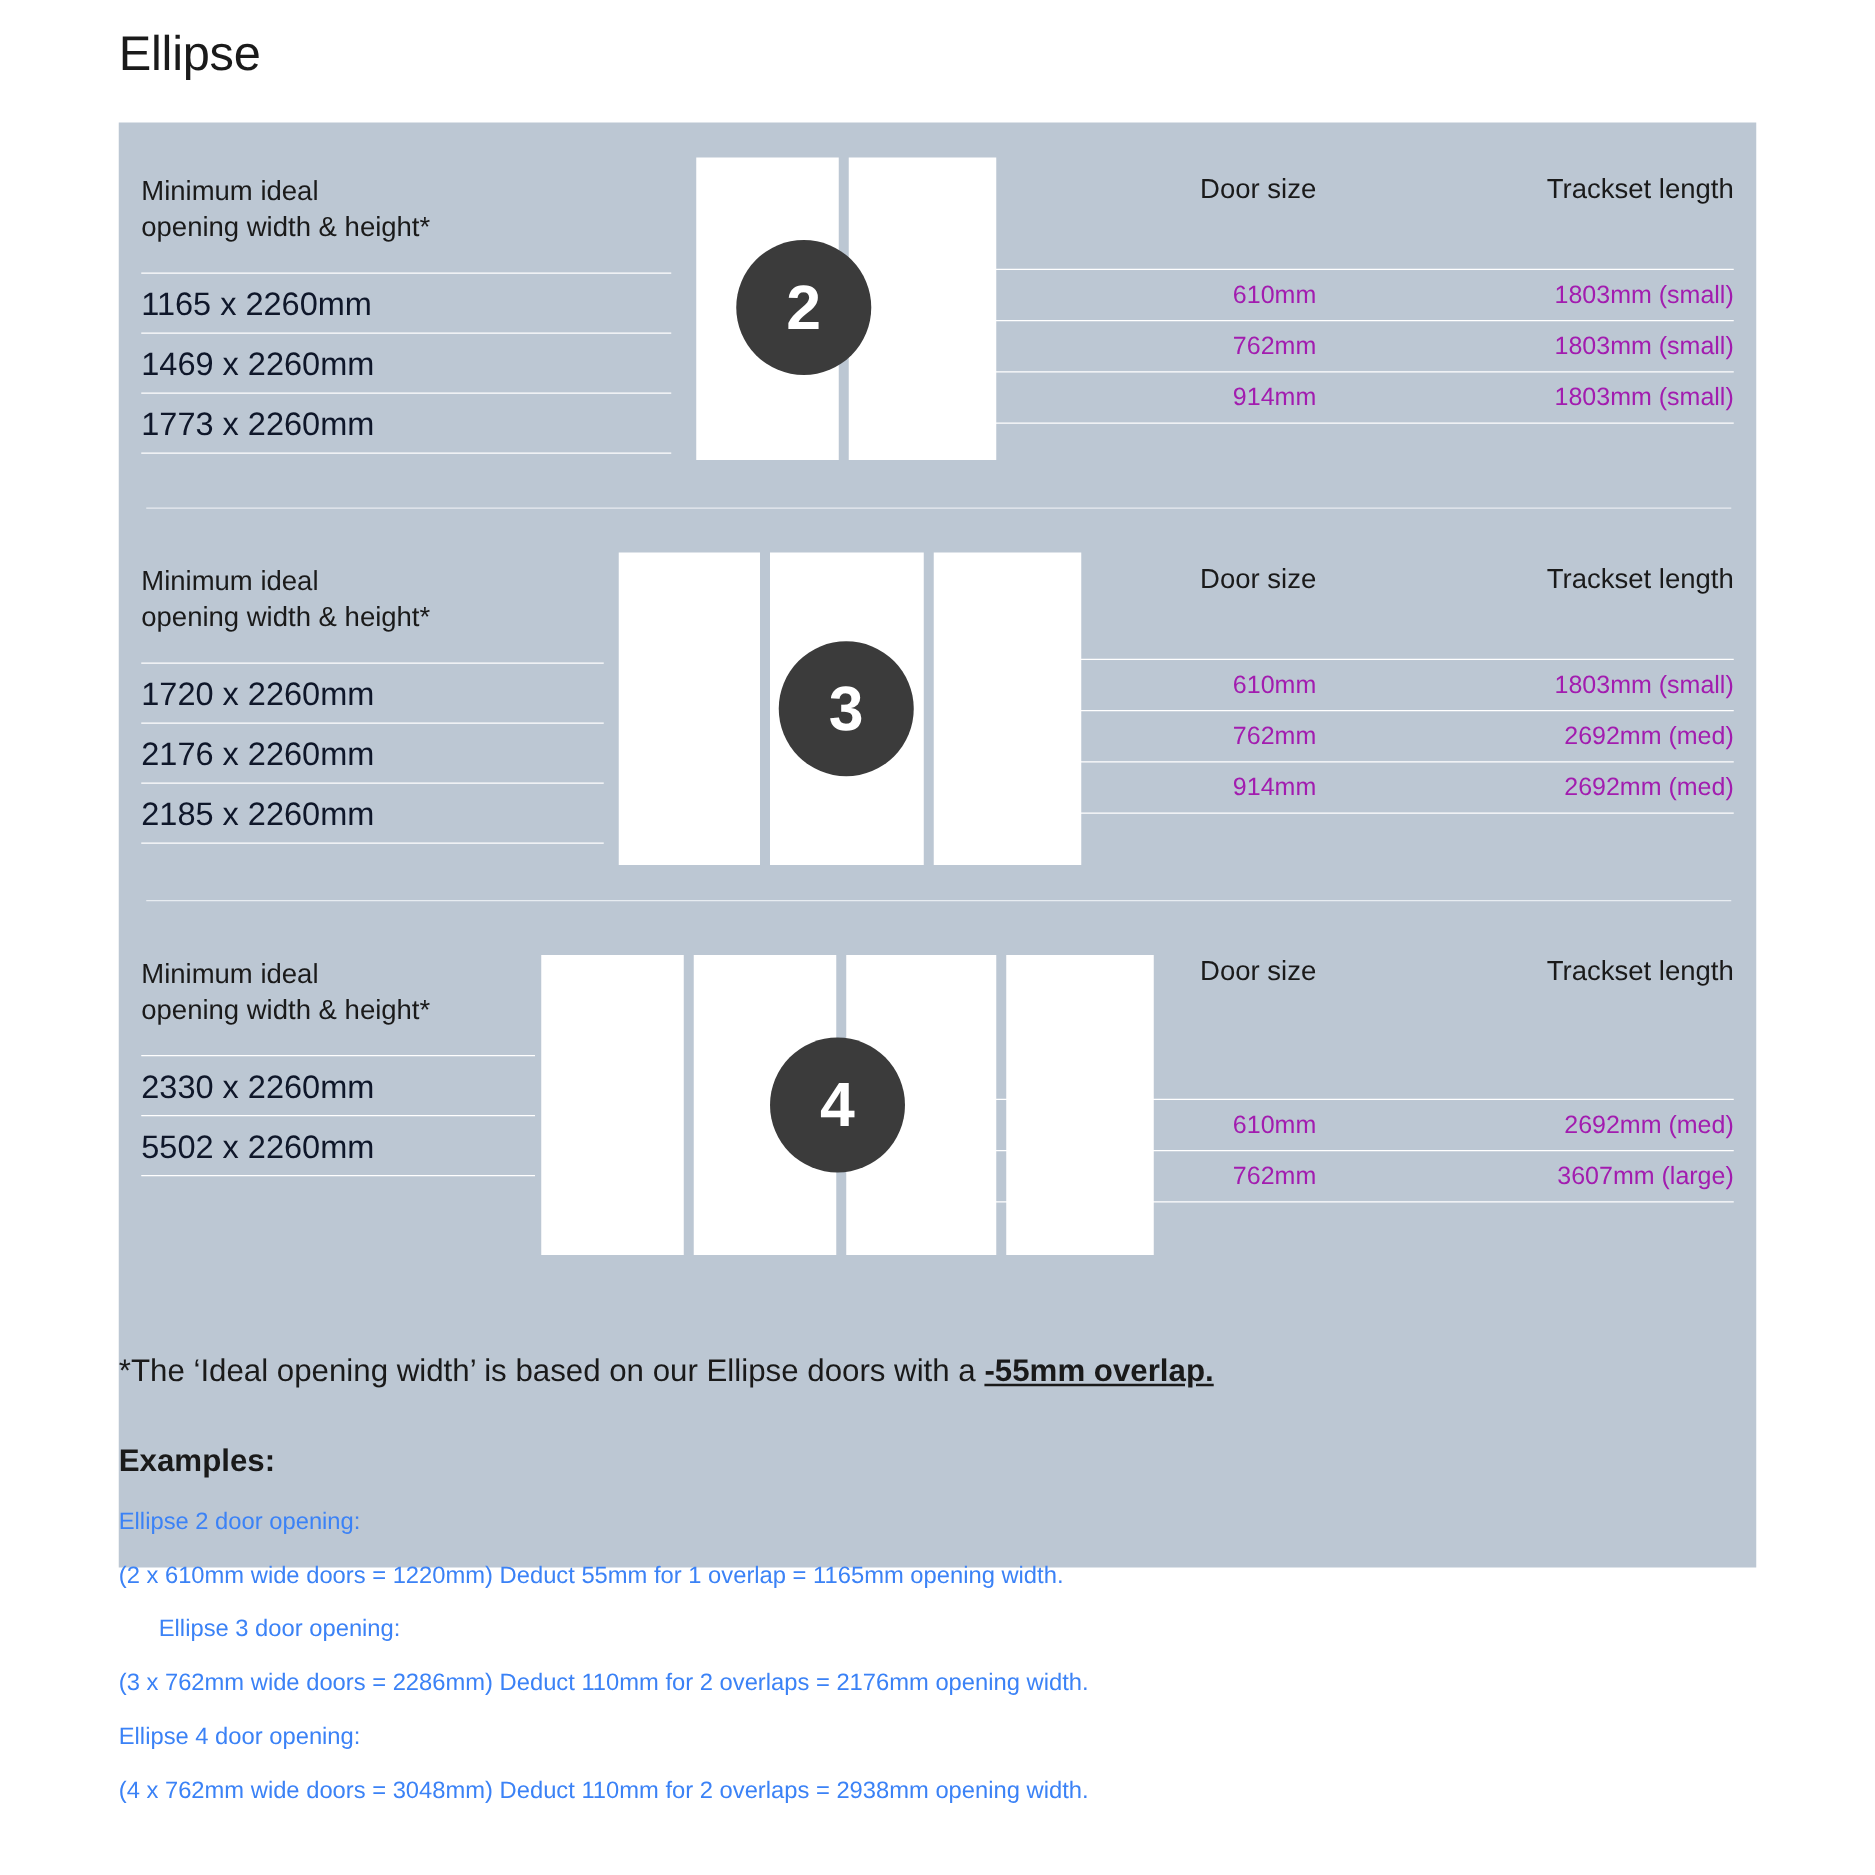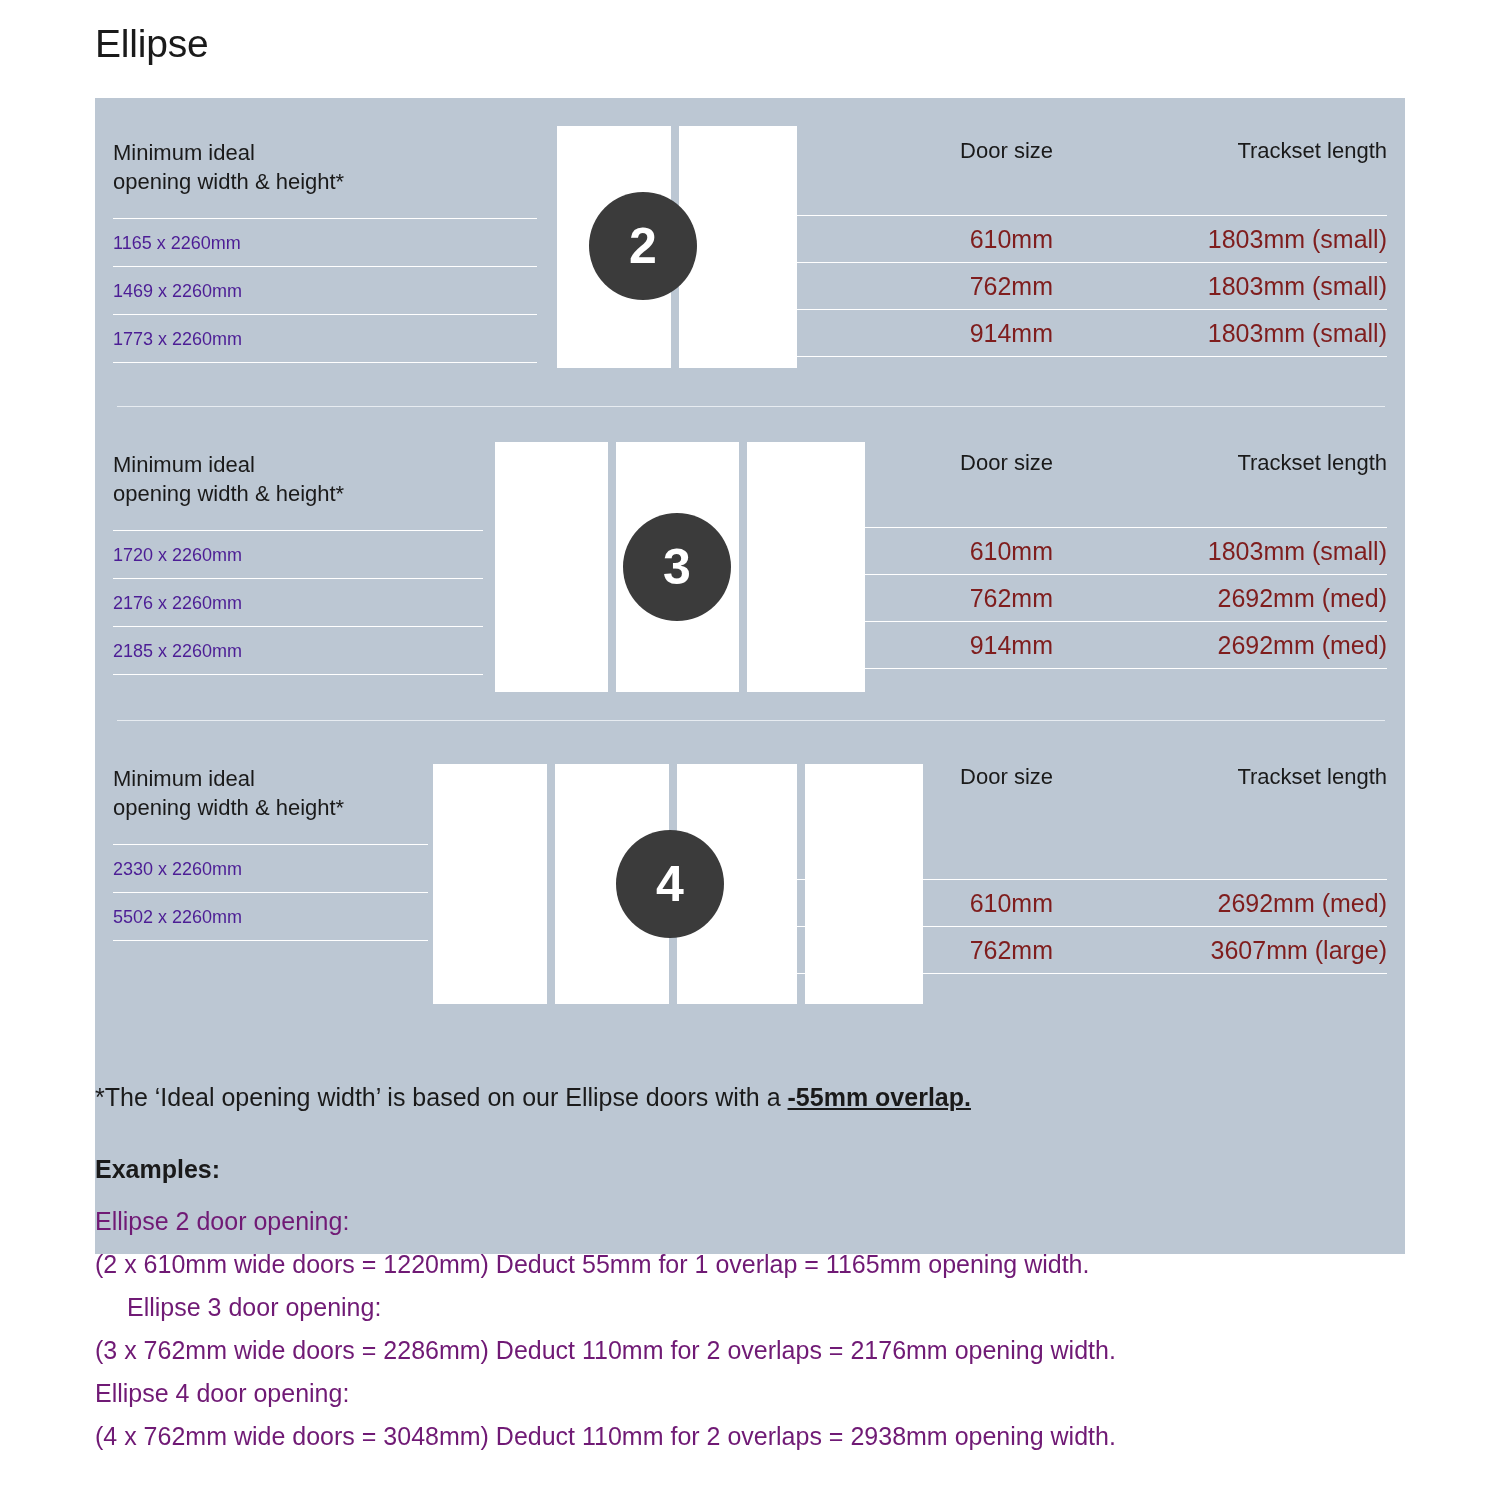--- a/index.html
+++ b/index.html
@@ -60,24 +60,24 @@
     line-height: 29px;
     font-weight: 400;
     color: #1a1a1a;
     white-space: pre-line;
   }
   .rule {
     height: 1px;
     background: #ffffff;
   }
   .dim-row {
-    font-size: 18px;
+    font-size: 26px;
     line-height: 30px;
     padding: 9px 0 8px 0;
-    color: #4c1d95;
+    color: #0f172a;
   }
   
   .right-col {
     position: absolute;
     width: 600px;
     left: 692px;
   }
   .rt-head {
     display: flex;
     font-size: 22px;
@@ -89,22 +89,22 @@
     padding-right: 34px;
     box-sizing: border-box;
   }
   .rt-head .c2 {
     width: 300px;
     text-align: right;
     box-sizing: border-box;
   }
   .rt-row {
     display: flex;
-    font-size: 25px;
-    color: #7f1d1d;
+    font-size: 20px;
+    color: #a21caf;
     padding: 9px 0 8px 0;
   }
   .rt-row .c1 {
     width: 300px;
     text-align: right;
     padding-right: 34px;
     box-sizing: border-box;
   }
   .rt-row .c2 {
     width: 300px;
@@ -148,22 +148,22 @@
   .examples-title {
     position: absolute;
     left: 95px;
     top: 1155px;
     font-size: 25px;
     font-weight: 700;
   }
   .ex-line {
     position: absolute;
     left: 95px;
-    font-size: 25px;
-    color: #701a75;
+    font-size: 19px;
+    color: #3b82f6;
     white-space: nowrap;
   }
 </style>
 </head>
 <body>
 
 <div class="page">
 
   <div class="title">Ellipse</div>
 

